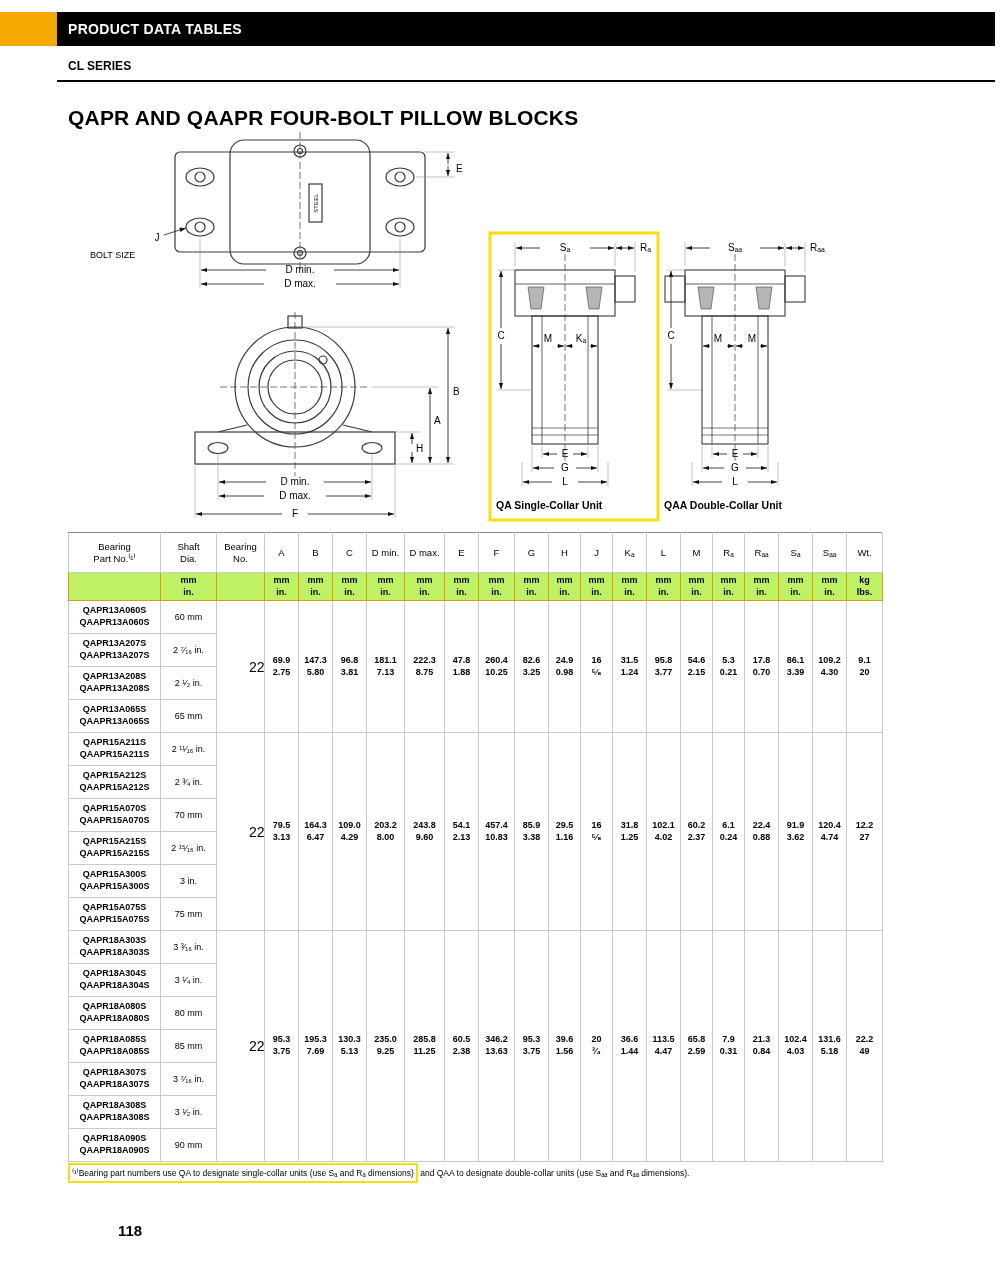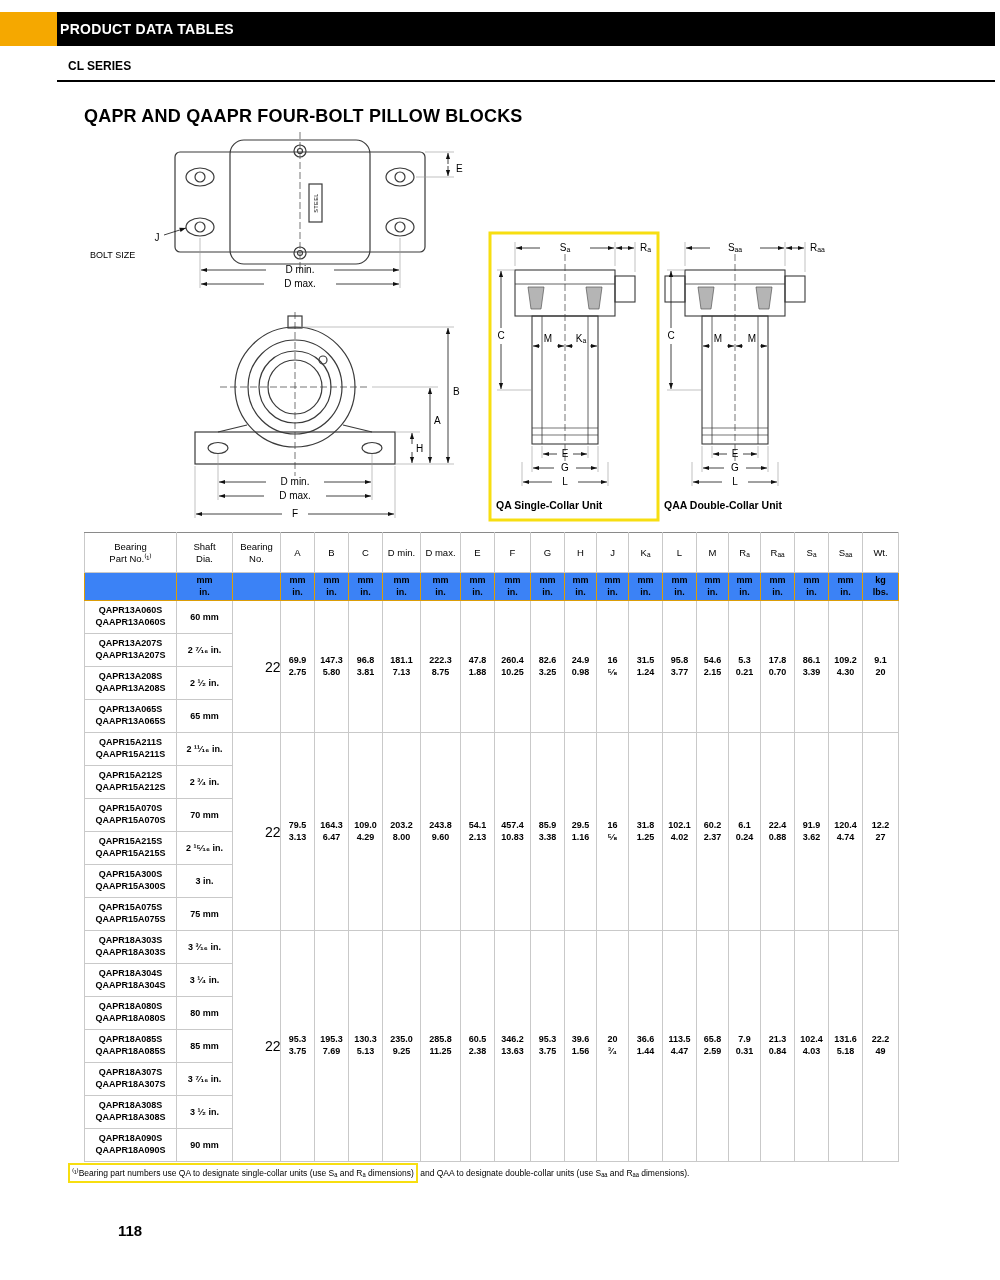--- a/index.html
+++ b/index.html
@@ -3,44 +3,44 @@
 <meta charset="utf-8">
 <style>
   * { box-sizing: border-box; margin: 0; padding: 0; }
   html, body { width: 1000px; height: 1280px; background: #fff; color: #000;
                font-family: "Liberation Sans", sans-serif; }
   .page { position: absolute; top: 0; left: 0; width: 1000px; height: 1280px; overflow: hidden; background: #fff; }
 
   .topbar { position: absolute; top: 12px; left: 0; width: 995px; height: 34px; display: flex; }
   .topbar-accent { width: 57px; height: 100%; background: #F5A800; }
   .topbar-black { flex: 1; background: #000; color: #fff; display: flex; align-items: center;
-                  padding-left: 3px; font-size: 14px; font-weight: bold; letter-spacing: .3px; }
+                  padding-left: 11px; font-size: 14px; font-weight: bold; letter-spacing: .3px; }
 
   .series { position: absolute; top: 59px; left: 68px; font-size: 12px; font-weight: bold; }
   .series-rule { position: absolute; top: 80px; left: 57px; width: 938px; border-top: 2px solid #000; }
 
-  .title { position: absolute; top: 106px; left: 84px; font-size: 18px; font-weight: bold; letter-spacing: .2px; }
+  .title { position: absolute; top: 106px; left: 68px; font-size: 21px; font-weight: bold; letter-spacing: .2px; }
 
   .drawings { position: absolute; top: 132px; left: 60px; width: 880px; height: 398px; }
   svg text { font-family: "Liberation Sans", sans-serif; font-size: 10px; fill: #000; stroke: none; }
   svg text.small { font-size: 9px; }
   svg text.steel { font-size: 5.5px; letter-spacing: .4px; }
   svg text.caption { font-size: 10.5px; font-weight: bold; }
 
-  .datatable { position: absolute; top: 532px; left: 84px; }
+  .datatable { position: absolute; top: 532px; left: 68px; }
   table { border-collapse: collapse; table-layout: fixed; width: 814px; }
   th, td { border: 1px solid #c9c9c9; text-align: center; vertical-align: middle; padding: 0; overflow: hidden; }
   tr.label-row th { height: 40px; font-weight: normal; font-size: 9.5px; line-height: 1.25;
                     white-space: pre-line; border-top: 1px solid #8a8a8a; }
-  tr.units-row th { height: 28px; background: #3b82f6; font-size: 9px; font-weight: bold;
+  tr.units-row th { height: 28px; background: #bef264; font-size: 9px; font-weight: bold;
                     line-height: 1.25; border: 1px solid #dc9d07; }
   tbody tr { height: 33px; }
   tbody td { font-size: 9px; background: #fff; }
   td.cell-part { font-weight: bold; line-height: 1.3; margin-top: 36px; }
-  td.cell-shaft { font-weight: bold; }
+  td.cell-shaft { font-weight: normal; }
   td.cell-bno { font-size: 14px; padding-left: 32px; }
   td.cell-val { font-weight: bold; line-height: 1.3; margin-left: 15px; }
 
   .footnote { position: absolute; top: 1167px; left: 68px; width: 872px; font-size: 8.5px; line-height: 1.6; }
   .fn-hl { border: 2px solid #F7DE10; padding: 3px 2px; }
 
   .pagenum { position: absolute; top: 1222px; left: 70px; font-size: 15px; font-weight: bold; margin-left: 48px; }
   .cadnote { position: absolute; top: 1227px; left: 173px; font-size: 10.5px; font-weight: bold; }
 </style>
 </head>

